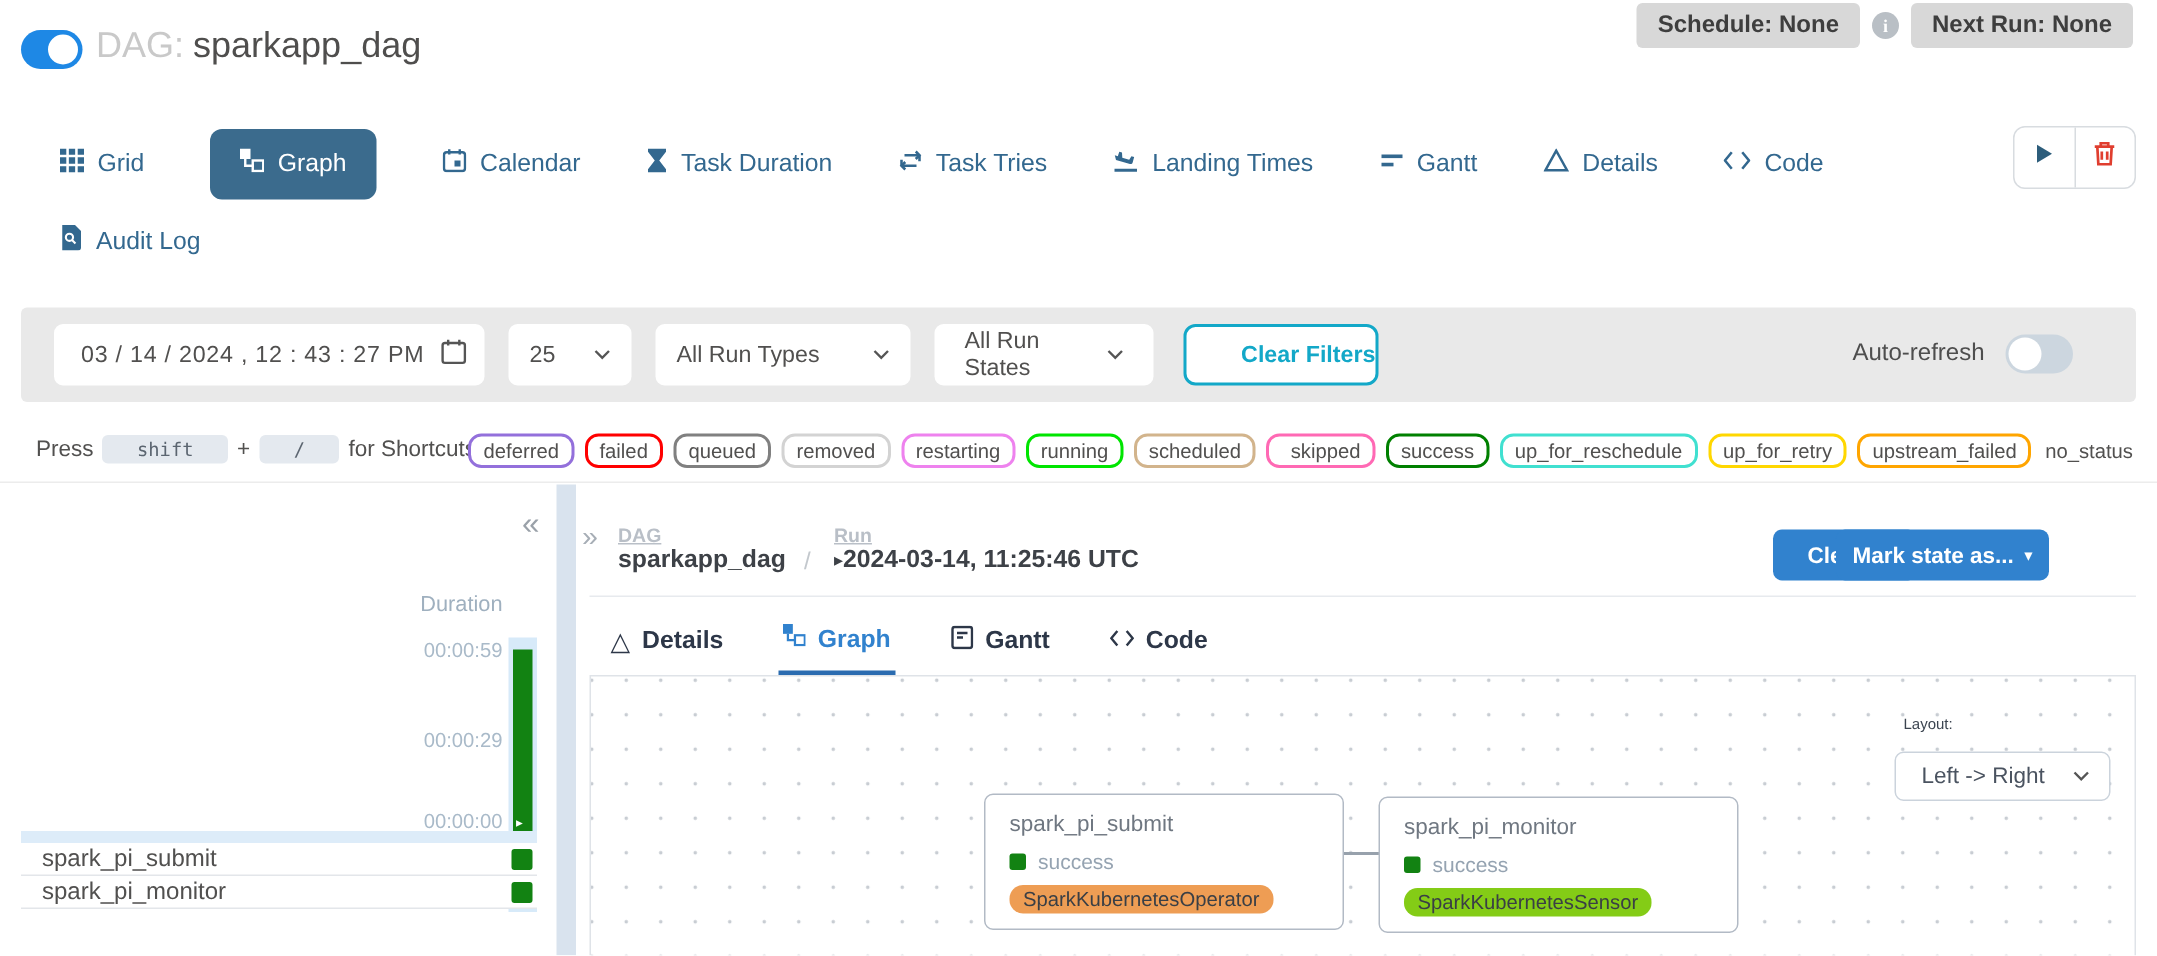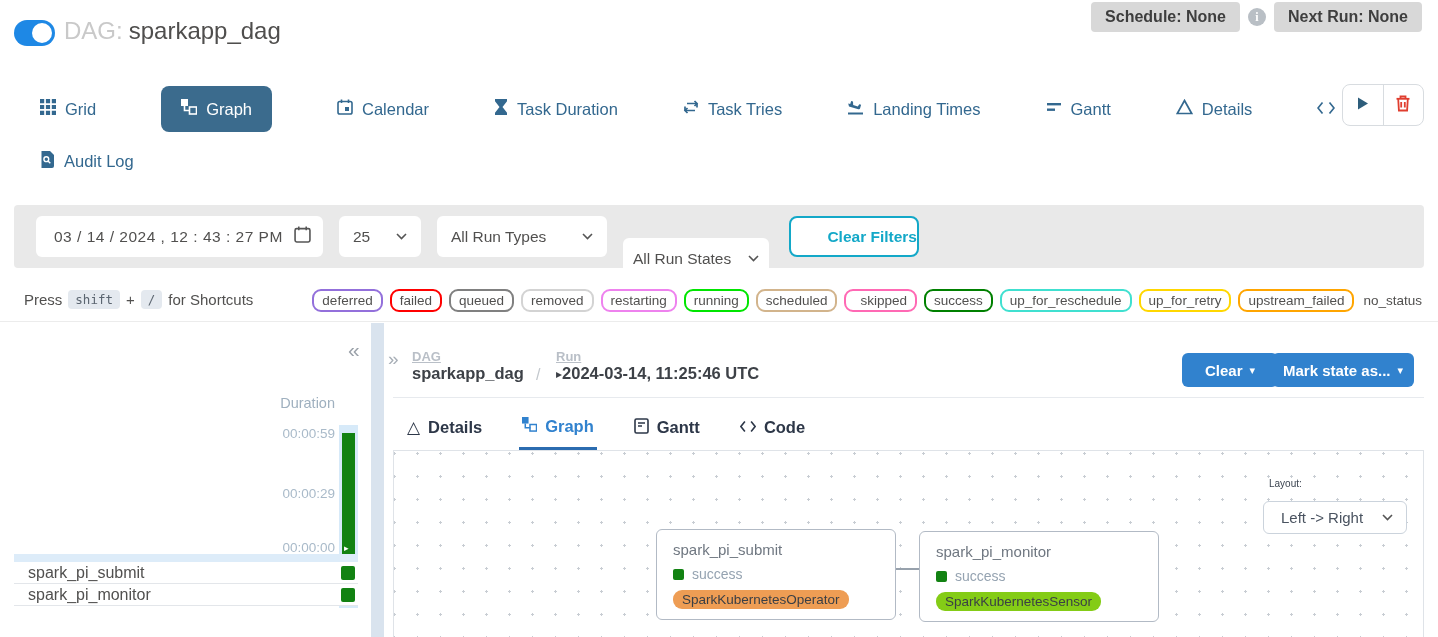--- a/index.html
+++ b/index.html
@@ -11,46 +11,46 @@
   .hdr-toggle { position:absolute; left:14px; top:20px; width:41px; height:26px; border-radius:13px; background:#1e88e5; cursor:pointer; }
   .hdr-toggle .knob { position:absolute; right:3px; top:3px; width:20px; height:20px; border-radius:50%; background:#fff; }
   .hdr-title { position:absolute; left:64px; top:17px; font-size:24px; }
   .hdr-title .dim { color:#c9c9c9; }
   .hdr-title .name { color:#4f4e4d; font-weight:500; margin-left:6px; }
   .hdr-badges { position:absolute; right:16px; top:2px; display:flex; align-items:center; gap:8px; }
   .gray-badge { background:#d8d8d8; color:#3e3e3e; font-weight:bold; font-size:16px; padding:6px 14px; border-radius:4px; }
   .info-dot { width:18px; height:18px; border-radius:50%; background:#b9bfc5; color:#fff; font-size:12px; font-weight:bold; display:flex; align-items:center; justify-content:center; font-family:"Liberation Serif",serif; }
 
   
-  .navrow { position:absolute; left:40px; display:flex; align-items:center; gap:65px; color:#33688f;justify-content:space-between; }
+  .navrow { position:absolute; left:40px; display:flex; align-items:center; gap:44px; color:#33688f;justify-content:space-between; }
   .navrow1 { top:84px; height:50px; }
   .navrow2 { top:141px; height:40px; }
   .nav-item { display:flex; align-items:center; gap:9px; font-size:16.5px; cursor:pointer; white-space:nowrap; }
   .nav-item svg { flex:0 0 auto; }
   .nav-item.active { background:#3b6b8d; color:#fff; border-radius:8px; padding:13px 20px; }
   .actions-group { position:absolute; right:14px; top:84px; width:82px; height:42px; border:1px solid #d8dce0; border-radius:8px; display:flex; background:#fff; }
   .actions-group .cell { flex:1; display:flex; align-items:center; justify-content:center; cursor:pointer; }
   .actions-group .cell + .cell { border-left:1px solid #d8dce0; }
 
   
   .filterbar { position:absolute; left:14px; top:205px; width:1410px; height:63px; background:#e9e9e9; border-radius:4px; }
   .fctl { position:absolute; top:11px; height:41px; background:#fff; border-radius:6px; display:flex; align-items:center; font-size:15.5px; color:#51504f; cursor:pointer; }
   .f-date { left:22px; width:287px; padding:0 12px 0 18px; justify-content:space-between; letter-spacing:.5px; }
   .f-size { left:325px; width:82px; padding:0 14px; justify-content:space-between; }
   .f-types { left:423px; width:170px; padding:0 14px; justify-content:space-between; }
-  .f-states { left:609px; width:146px; padding:0 10px; justify-content:space-between;margin-top:22px; }
+  .f-states { left:609px; width:146px; padding:0 20px; justify-content:space-between; }
   .f-clear { left:775px; width:130px; background:#fff; border:2px solid #13a8c8; color:#13a8c8; font-weight:bold; justify-content:flex-end; border-radius:8px; }
   .f-auto { position:absolute; right:42px; top:18px; display:flex; align-items:center; gap:14px; color:#4e4e4e; font-size:16px; }
   .toggle-off { width:45px; height:26px; border-radius:13px; background:#ccd6df; position:relative; cursor:pointer; }
   .toggle-off .knob { position:absolute; left:2px; top:2px; width:22px; height:22px; border-radius:50%; background:#fff; }
 
   
   .legendrow { position:absolute; left:0; top:283px; width:1438px; height:39px; border-bottom:1px solid #ececec; }
   .shortcut { position:absolute; left:24px; top:7px; font-size:15px; color:#51504f; display:flex; align-items:center; gap:6px; }
-  kbd { background:#e4e9ef; color:#5b6570; font-family:"DejaVu Sans Mono","Liberation Mono",monospace; font-size:12.5px; padding:2px 7px; border-radius:4px; }
+  kbd { background:#e4e9ef; color:#5b6570; font-family:"DejaVu Sans Mono","Liberation Mono",monospace; font-size:12.5px; padding:2px 23px; border-radius:4px; }
   .legend { position:absolute; right:14px; top:6px; display:flex; align-items:center; gap:7px; }
   .lbadge { border:2px solid #999; border-radius:9px; padding:2px 8px; font-size:13.5px; color:#51504f; background:#fff; white-space:nowrap; }
   .lbadge.plain { border:none; padding:2px 2px; }
 
   
   .main { position:absolute; left:0; top:323px; width:1438px; height:314px; }
   .gutter { position:absolute; left:371px; top:0; width:13px; height:314px; background:#d9e3ee; cursor:col-resize; }
 
   
   .lp { position:absolute; left:0; top:0; width:371px; height:314px; }
@@ -231,20 +231,26 @@
       <span>All Run States</span>
       <span class="chev">
           <svg width="11" height="7" viewBox="0 0 11 7" fill="none" stroke="#555" stroke-width="1.6">
             <path d="M1 1l4.5 4.5L10 1"></path>
           </svg>
         </span>
     </div>
     <div class="fctl f-clear">
       <span>Clear Filters</span>
     </div>
+    <div class="f-auto">
+      <span>Auto-refresh</span>
+      <div class="toggle-off">
+          <div class="knob"></div>
+        </div>
+    </div>
   </div>
 
   <div class="legendrow">
     <div class="shortcut">
       <span>Press</span>
       <kbd>shift</kbd>
       <span>+</span>
       <kbd>/</kbd>
       <span>for Shortcuts</span>
     </div>
@@ -290,21 +296,21 @@
       <div class="rp-expand">»</div>
       <div class="rh-label" style="left:28px;">DAG</div>
       <div class="rh-strong" style="left:28px; top:41px;">sparkapp_dag</div>
       <div class="rh-slash">/</div>
       <div class="rh-label" style="left:172px;">Run</div>
       <div class="rh-strong" style="left:172px; top:41px;"><span style="font-size:12px; vertical-align:1px;">▸</span><span>2024-03-14, 11:25:46 UTC</span></div>
       <button class="btn-blue" style="left:798px; width:96px;">
           <span>Clear</span>
           <span class="caret">▾</span>
         </button>
-      <button class="btn-blue" style="left:888px; width:142px;">
+      <button class="btn-blue" style="left:840px; width:142px;">
           <span>Mark state as...</span>
           <span class="caret">▾</span>
         </button>
       <div class="rp-hline"></div>
 
       <div class="rp-tabs">
         <div class="rtab">
           <span class="tri-icon">△</span>
           <span>Details</span>
         </div>

